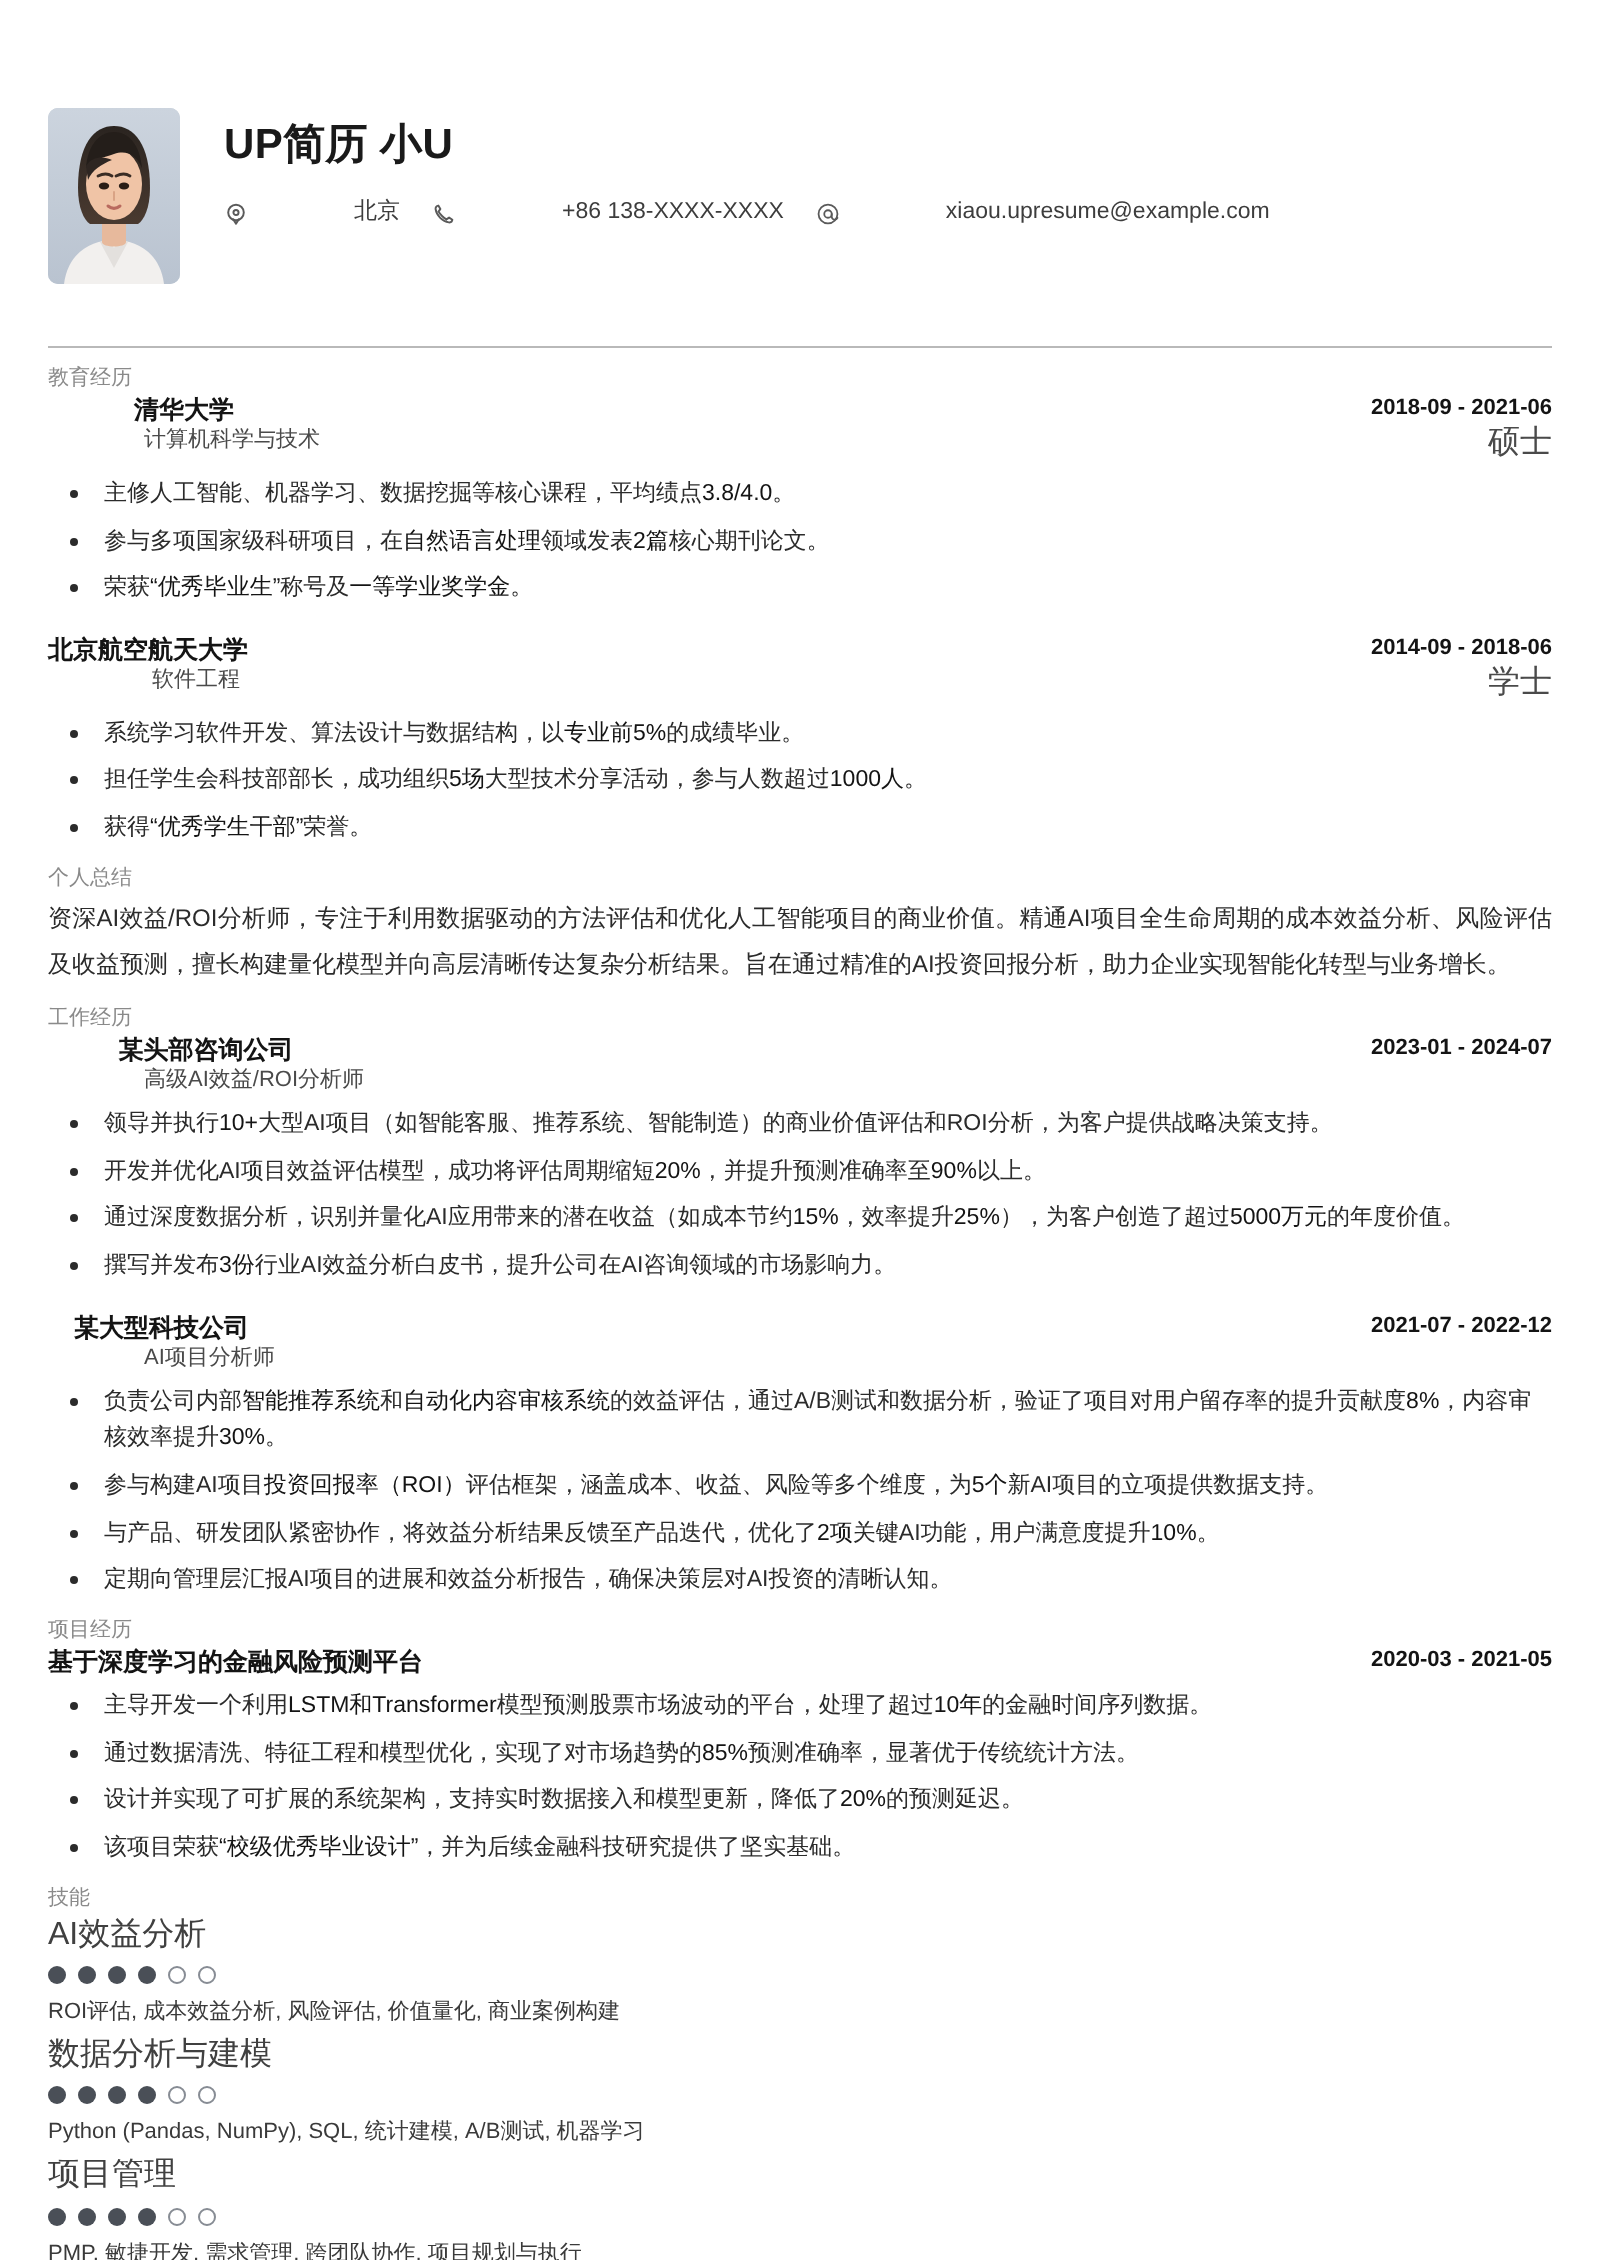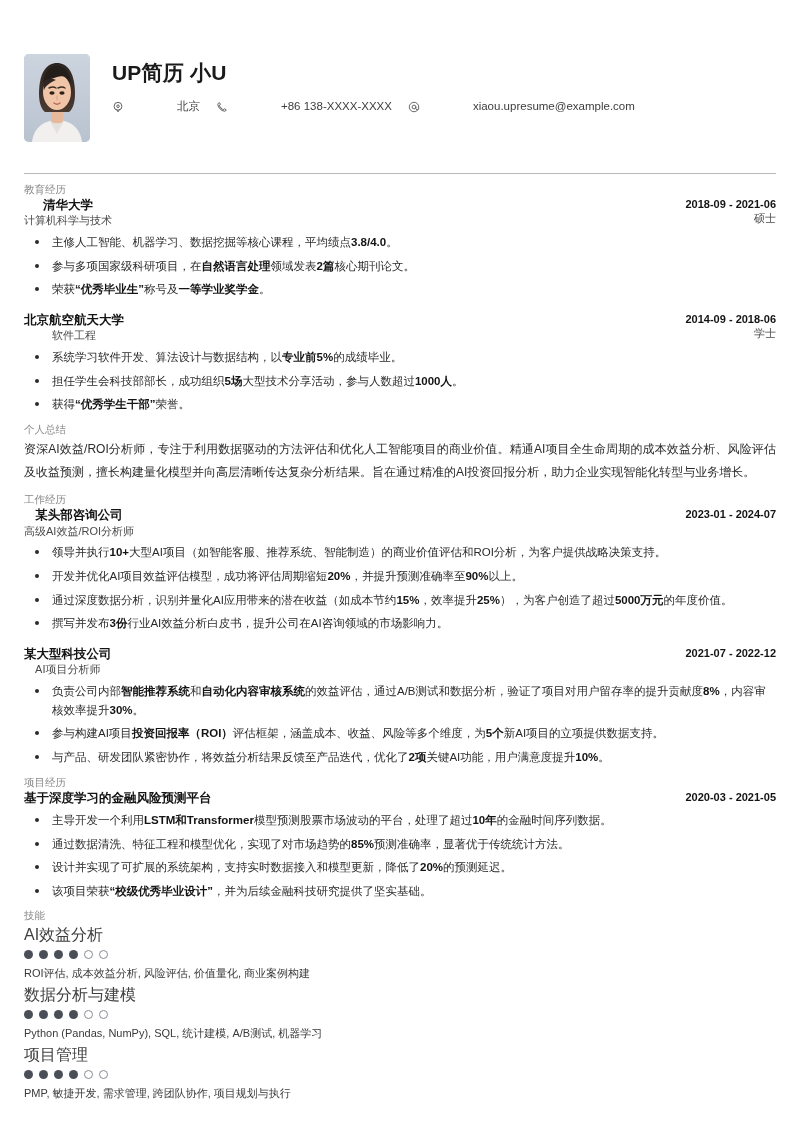--- a/index.html
+++ b/index.html
@@ -104,29 +104,30 @@
     font-size: 12.5px;
     font-weight: 700;
     color: #141414;
     line-height: 1.3;
   }
   .role {
     font-size: 11px;
     color: #4a4a4a;
     line-height: 1.35;
     margin-top: 0px;
+    margin-left: 48px;
   }
   .dates {
     font-size: 11px;
     font-weight: 700;
     color: #141414;
     line-height: 1.3;
   }
   .degree {
-    font-size: 11px;
+    font-size: 16px;
     color: #4a4a4a;
     line-height: 1.35;
   }
 
   ul.bullets {
     list-style: none;
     margin: 5px 0 0 0;
     padding: 0;
   }
   ul.bullets li {
@@ -141,21 +142,21 @@
   ul.bullets li::before {
     content: "";
     position: absolute;
     left: 11px;
     top: 7px;
     width: 4px;
     height: 4px;
     border-radius: 50%;
     background: #2b2b2b;
   }
-  ul.bullets li b { font-weight: 700; color: #141414; }
+  ul.bullets li b { font-weight: 400; color: #141414; }
 
   .summary-text {
     font-size: 12px;
     color: #2b2b2b;
     line-height: 1.92;
     text-align: justify;
     margin: 2px 0 0 0;
   }
 
   .entry + .entry { margin-top: 13px; }
@@ -340,20 +341,21 @@
               <div class="role">AI项目分析师</div>
             </div>
             <div class="entry-right">
               <div class="dates">2021-07 - 2022-12</div>
             </div>
           </div>
           <ul class="bullets">
             <li>负责公司内部<b>智能推荐系统</b>和<b>自动化内容审核系统</b>的效益评估，通过A/B测试和数据分析，验证了项目对用户留存率的提升贡献度<b>8%</b>，内容审核效率提升<b>30%</b>。</li>
             <li>参与构建AI项目<b>投资回报率（ROI）</b>评估框架，涵盖成本、收益、风险等多个维度，为<b>5个</b>新AI项目的立项提供数据支持。</li>
             <li>与产品、研发团队紧密协作，将效益分析结果反馈至产品迭代，优化了<b>2项</b>关键AI功能，用户满意度提升<b>10%</b>。</li>
+            <li>定期向管理层汇报AI项目的进展和效益分析报告，确保决策层对AI投资的清晰认知。</li>
           </ul>
         </div>
       </div>
   </div>
 
   <div class="section">
     <div class="section-label">项目经历</div>
     <div>
         <div class="entry">
           <div class="entry-head">

